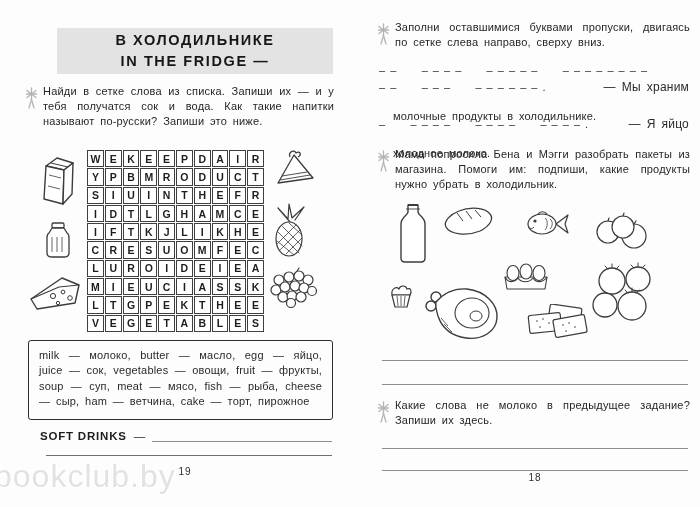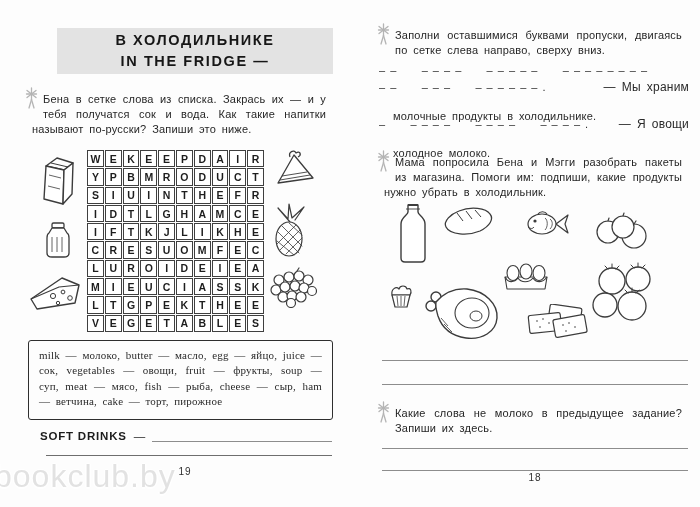--- a/index.html
+++ b/index.html
@@ -12,35 +12,35 @@
   .page-right { left:375px; width:320px; }
 
   .title-box {
     position:absolute; left:37px; top:28px; width:276px; height:46px;
     background:#e3e3e3; display:flex; flex-direction:column; align-items:center; justify-content:center;
     font-weight:bold; font-size:14.5px; letter-spacing:1.6px; color:#161616; line-height:1.45;
   }
 
   .ex { position:absolute; }
   .ex .float-icon { float:left; width:17px; height:30px; margin:2px 2px 0 0; }
-  .ex p { margin:8px; text-align:justify; font-size:11px; line-height:1.36; letter-spacing:.2px; word-spacing:2.5px; color:#262626; }
+  .ex p { margin:0; text-align:justify; font-size:11px; line-height:1.36; letter-spacing:.2px; word-spacing:2.5px; color:#262626; }
 
   .wgrid {
     position:absolute; left:67px; top:150px;
     display:grid; grid-template-columns:repeat(10,16.8px); grid-auto-rows:17.3px; gap:1px;
   }
   .wcell {
     box-sizing:border-box; border:1px solid #3f3f3f; background:#fff;
     display:flex; align-items:center; justify-content:center;
     font-weight:bold; font-size:10.5px; color:#1d1d1d;
   }
 
   .vocab-box {
     position:absolute; left:8px; top:340px; width:283px; min-height:60px;
-    border:1.5px solid #2f2f2f; border-radius:3px; padding:7px 10px 9px;font-family:Liberation Serif, serif;
+    border:1.5px solid #2f2f2f; border-radius:3px; padding:7px 10px 9px;
   }
   .vocab-box p { margin:0; text-align:justify; font-size:11px; line-height:1.4; letter-spacing:.2px; word-spacing:2.5px; }
 
   .sd-row { position:absolute; left:20px; top:430px; width:292px; display:flex; align-items:flex-end; }
   .sd-label { font-weight:bold; font-size:11.5px; letter-spacing:.8px; color:#1c1c1c; white-space:nowrap; }
   .sd-dash { font-size:11.5px; margin:0 7px 0 7px; color:#1c1c1c; }
   .wline { border-bottom:1.8px solid #8d8d8d; height:11px; }
   .wline.grow { flex:1; }
   .wline.abs { position:absolute; }
   .wline.dark { border-bottom-color:#6e6e6e; }
@@ -81,21 +81,21 @@
             <g fill="none" stroke="#b4b4b4" stroke-width="1.3" stroke-linecap="round">
               <path d="M7.5 2 V13.5"></path>
               <path d="M3 4.5 L12 11.5"></path>
               <path d="M12 4.5 L3 11.5"></path>
               <path d="M2.5 8 H12.5"></path>
               <path d="M7.5 13.5 L5 22"></path>
               <path d="M7.5 13.5 L10 22"></path>
             </g>
           </svg>
       </div>
-      <p>Бена в сетке слова из списка. Закрась их — и у тебя получатся сок и вода. Как такие напитки называют по-русски? Запиши это ниже.</p>
+      <p>Найди в сетке слова из списка. Запиши их — и у тебя получатся сок и вода. Как такие напитки называют по-русски? Запиши это ниже.</p>
     </div>
 
     <div class="wgrid">
         <div class="wcell">W</div>
         <div class="wcell">E</div>
         <div class="wcell">K</div>
         <div class="wcell">E</div>
         <div class="wcell">E</div>
         <div class="wcell">P</div>
         <div class="wcell">D</div>
@@ -303,21 +303,21 @@
     <div class="dashline" style="left:4px; top:64px;">– –      – – – –      – – – – –      – – – – – – – –</div>
 
     <div class="dashrow" style="left:4px; top:80px; width:310px;">
       <span class="dashline" style="position:static;">– –      – – –      – – – – – – .</span>
       <span class="answer">— Мы храним</span>
     </div>
     <p class="plain" style="left:4px; top:96px;">молочные продукты в холодильнике.</p>
 
     <div class="dashrow" style="left:4px; top:117px; width:310px;">
       <span class="dashline" style="position:static;">–      – – – –      – – – –      – – – – .</span>
-      <span class="answer">— Я овощи</span>
+      <span class="answer">— Я яйцо</span>
     </div>
     <p class="plain" style="left:4px; top:133px;">холодное молоко.</p>
 
     <div class="ex" style="left:1px; top:147px; width:314px;">
       <div class="float-icon">
         <svg width="15" height="26" viewBox="0 0 15 26">
             <g fill="none" stroke="#b4b4b4" stroke-width="1.3" stroke-linecap="round">
               <path d="M7.5 2 V13.5"></path>
               <path d="M3 4.5 L12 11.5"></path>
               <path d="M12 4.5 L3 11.5"></path>

